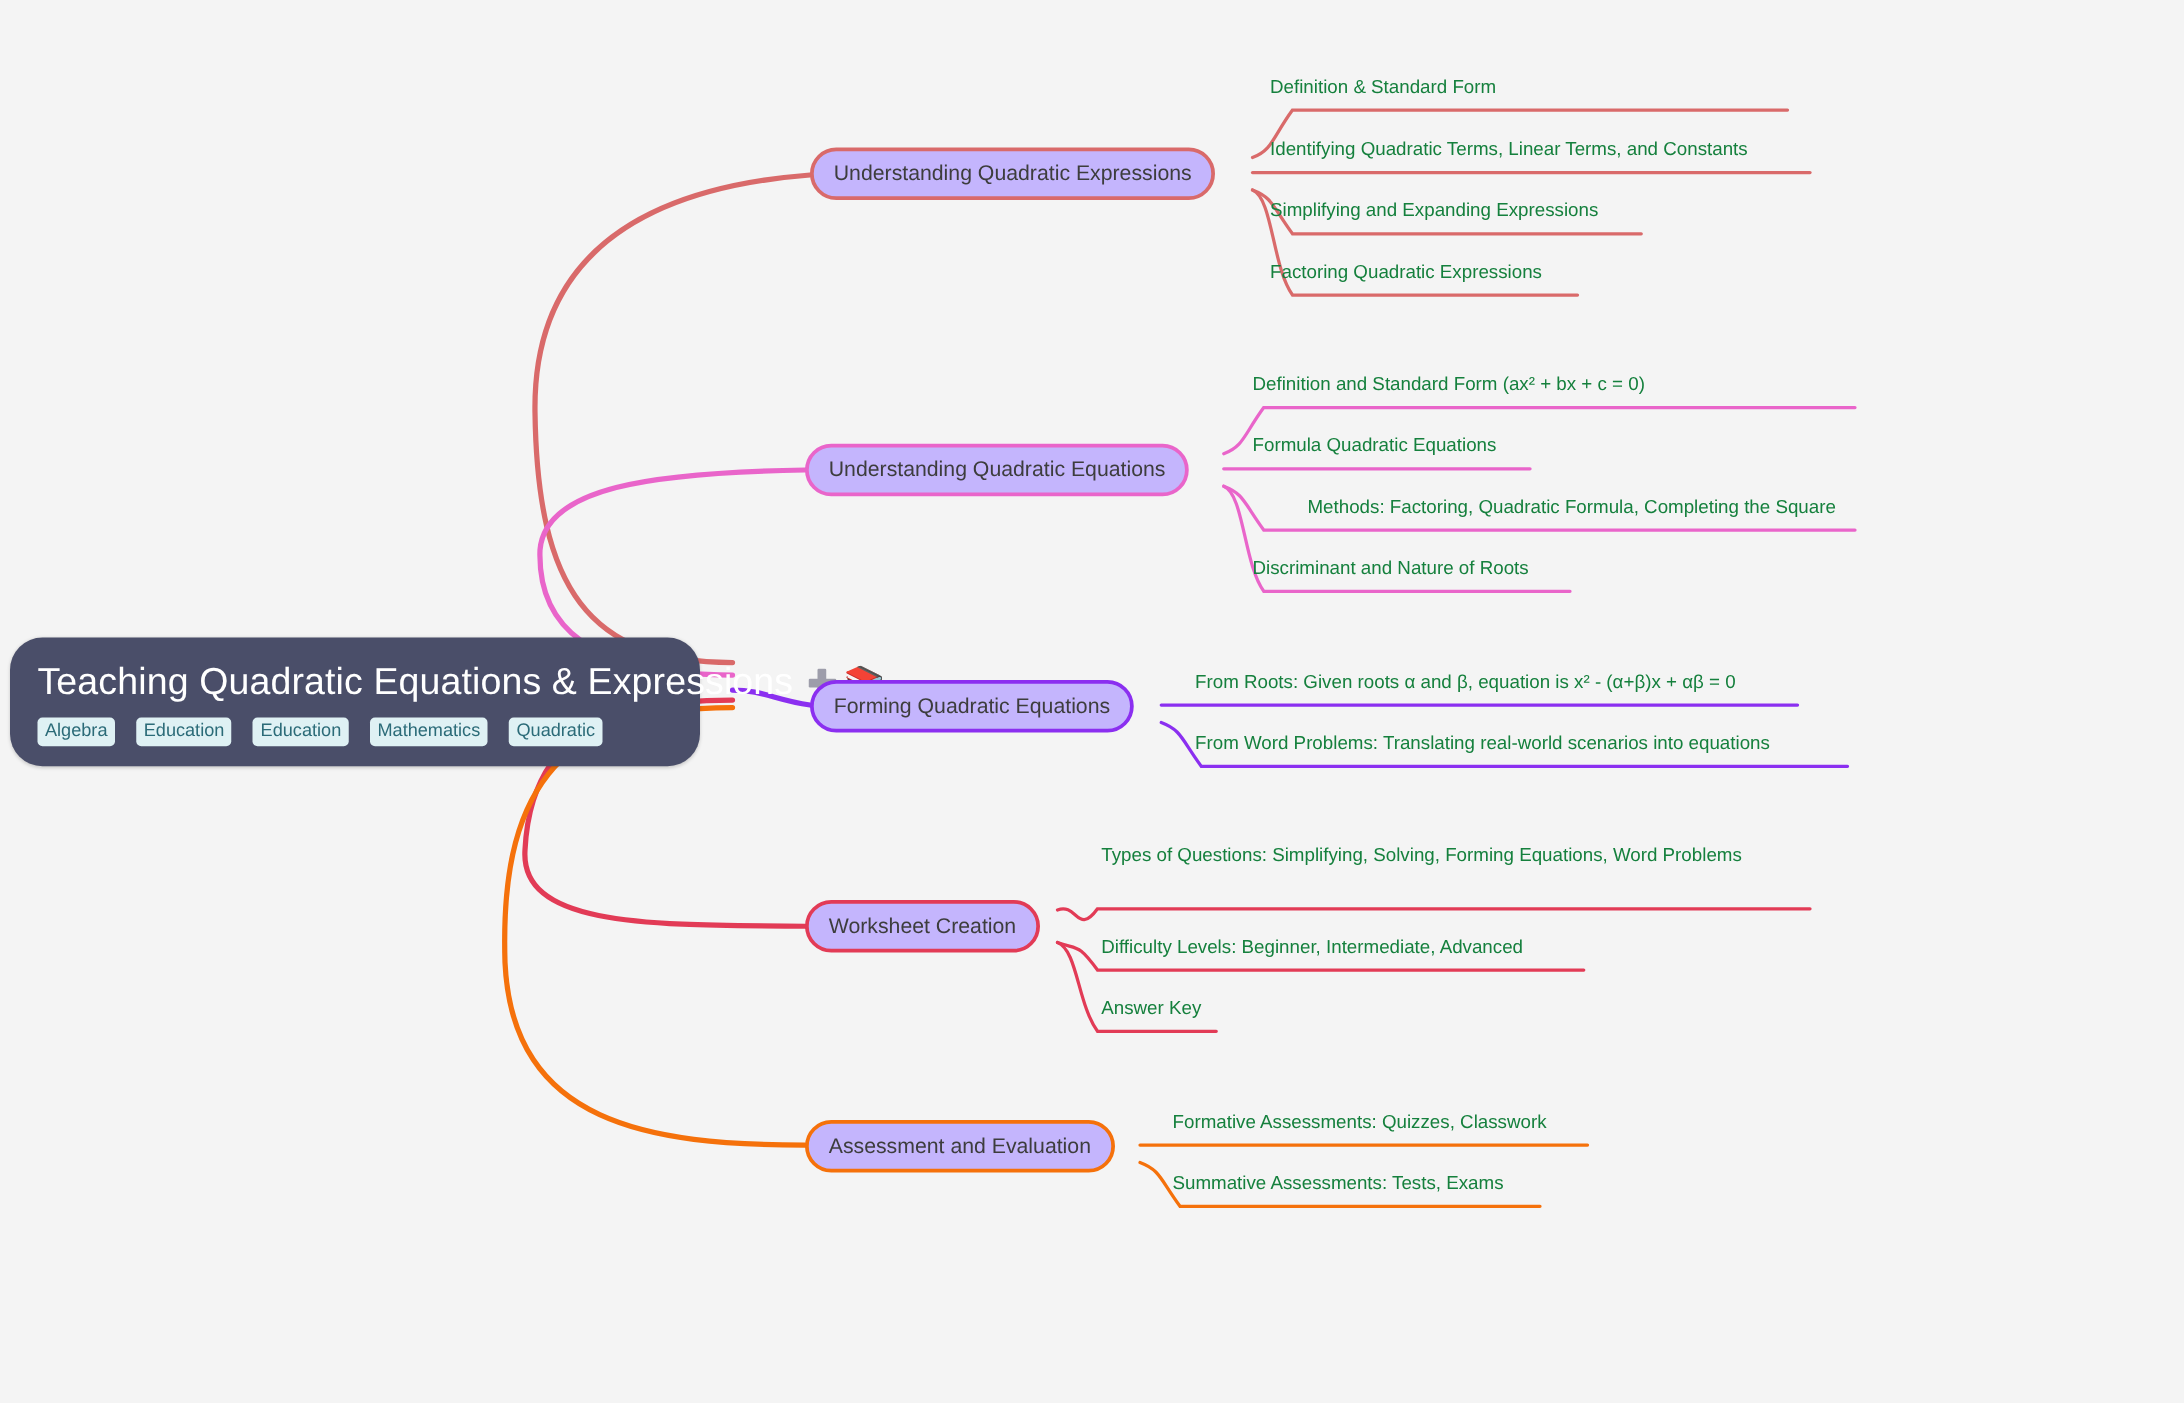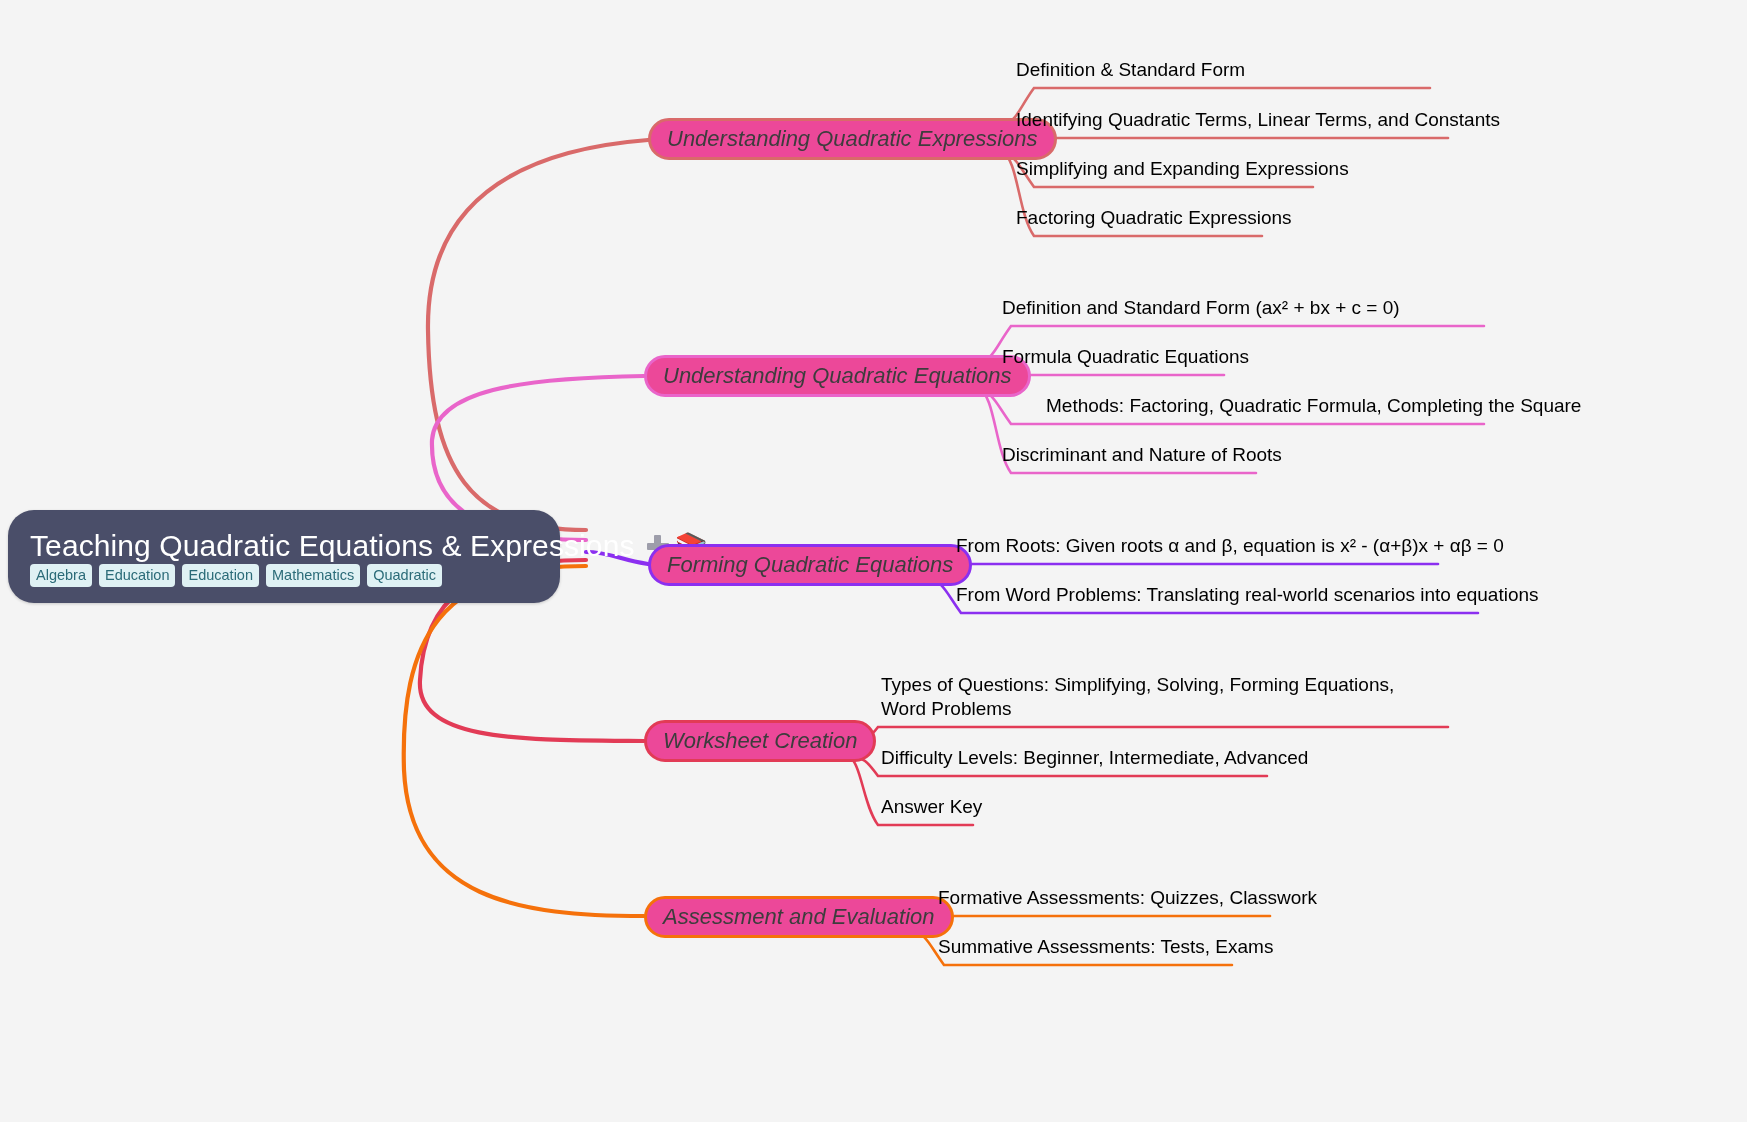--- a/index.html
+++ b/index.html
@@ -47,54 +47,54 @@
     content:"";position:absolute;background:#8e8f9e;border-radius:1px;
   }
   .plus-icon:before{left:0;top:7.5px;width:22px;height:7px;}
   .plus-icon:after{top:0;left:7.5px;height:22px;width:7px;}
   .books-icon{
     font-size:26px;line-height:26px;
     flex:0 0 auto;
     margin-left:1px;
   }
   .root-tags{
-    display:flex;gap:7px;
+    margin-top:10px;
+    display:flex;gap:17px;
     flex-wrap:wrap;
   }
   .tag{
     background:#dff1f4;
     color:#2b6b78;
     font-size:14.5px;
     line-height:16px;
     border-radius:4px;
     padding:3px 6px 4px 6px;
     white-space:nowrap;
   }
 
   
   .branch-node{
     position:absolute;
-    background:#ec4899;
+    background:#c4b5fd;
     border:3px solid #000;
     border-radius:22px;
     box-sizing:border-box;
     height:42px;
     display:flex;align-items:center;justify-content:center;
     padding:0 16px;
     white-space:nowrap;
     color:#3d3d3d;
-    font-size:22px;
-    font-style:italic;
+    font-size:17px;
   }
 
   
   .leaf{
     position:absolute;
-    color:#000000;
-    font-size:19px;
+    color:#15803d;
+    font-size:15px;
     line-height:24px;
     white-space:nowrap;
   }
   .leaf.wrap{white-space:normal;}
 </style>
 </head>
 <body>
 
 <div id="canvas">
 

